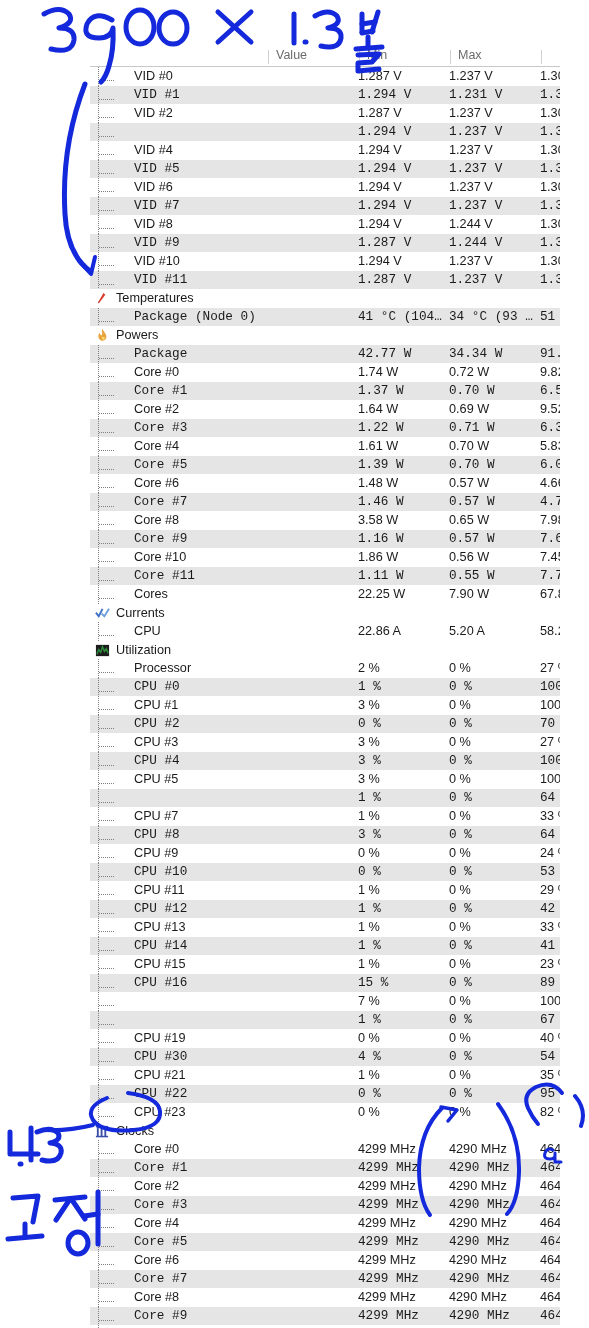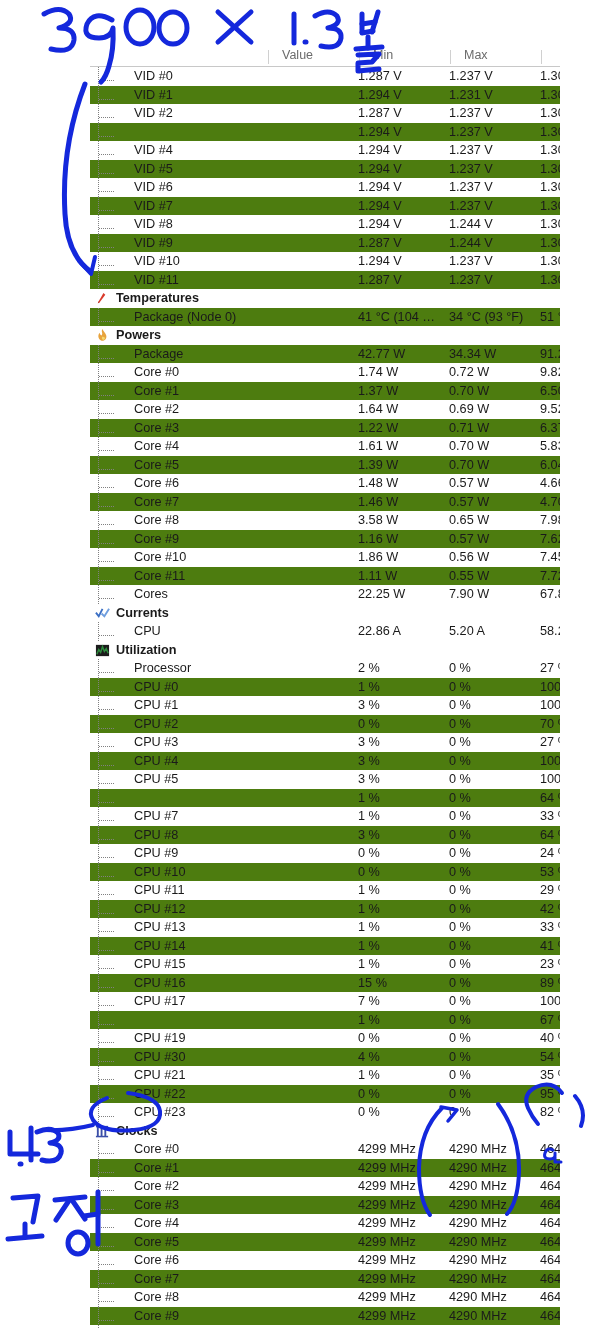--- a/index.html
+++ b/index.html
@@ -43,42 +43,42 @@
     height: 16px;
     background: #ffffff;
     border-bottom: 1px solid #c8c8c8;
   }
   .col-header {
     position: absolute;
     top: -4px;
     font-size: 12.5px;
     color: #6b6b6b;
     border-left: 1px solid #d0d0d0;
-    padding-left: 13px;
+    padding-left: 7px;
     height: 18px;
     line-height: 18px;
     white-space: nowrap;
     overflow: hidden;
   }
   .col-header.h-name  { left: 0px;   width: 178px; border-left: none; }
   .col-header.h-value { left: 178px; width: 91px; }
   .col-header.h-min   { left: 269px; width: 91px; }
   .col-header.h-max   { left: 360px; width: 91px; }
   .col-header.h-avg   { left: 451px; width: 40px; }
 
   
   .row {
     position: relative;
     height: 18.5px;
     line-height: 18.5px;
     font-size: 12.7px;
     color: #1a1a1a;
     white-space: nowrap;
   }
-  .row.alt { background: #4d7c0f; }
+  .row.alt { background: #e5e5e5; font-family: Liberation Mono, monospace; }
 
   .row .cell {
     position: absolute;
     top: 0;
     overflow: hidden;
     text-overflow: ellipsis;
     white-space: nowrap;
   }
   .cell.c-name  { left: 44px;  width: 180px; }
   .cell.c-value { left: 268px; width: 88px; }
@@ -114,21 +114,20 @@
     height: 18.5px;
     line-height: 18.5px;
     font-size: 12.7px;
     color: #1a1a1a;
     white-space: nowrap;
   }
   .group-row .g-label {
     position: absolute;
     left: 26px;
     top: 0;
-    font-weight: bold;
   }
   .group-icon {
     position: absolute;
     left: 5px;
     top: 2px;
     width: 15px;
     height: 15px;
   }
 </style>
 </head>
@@ -629,21 +628,20 @@
         <span class="cell c-name">CPU #16</span>
         <span class="cell c-value">15 %</span>
         <span class="cell c-min">0 %</span>
         <span class="cell c-max">89 %</span>
       </div>
       <div class="row">
         <span class="tree-guide">
           <span class="vline"></span>
           <span class="hline"></span>
         </span>
-        <span class="cell c-name">CPU #17</span>
         <span class="cell c-value">7 %</span>
         <span class="cell c-min">0 %</span>
         <span class="cell c-max">100 %</span>
       </div>
       <div class="row alt">
         <span class="tree-guide">
           <span class="vline"></span>
           <span class="hline"></span>
         </span>
         <span class="cell c-value">1 %</span>

